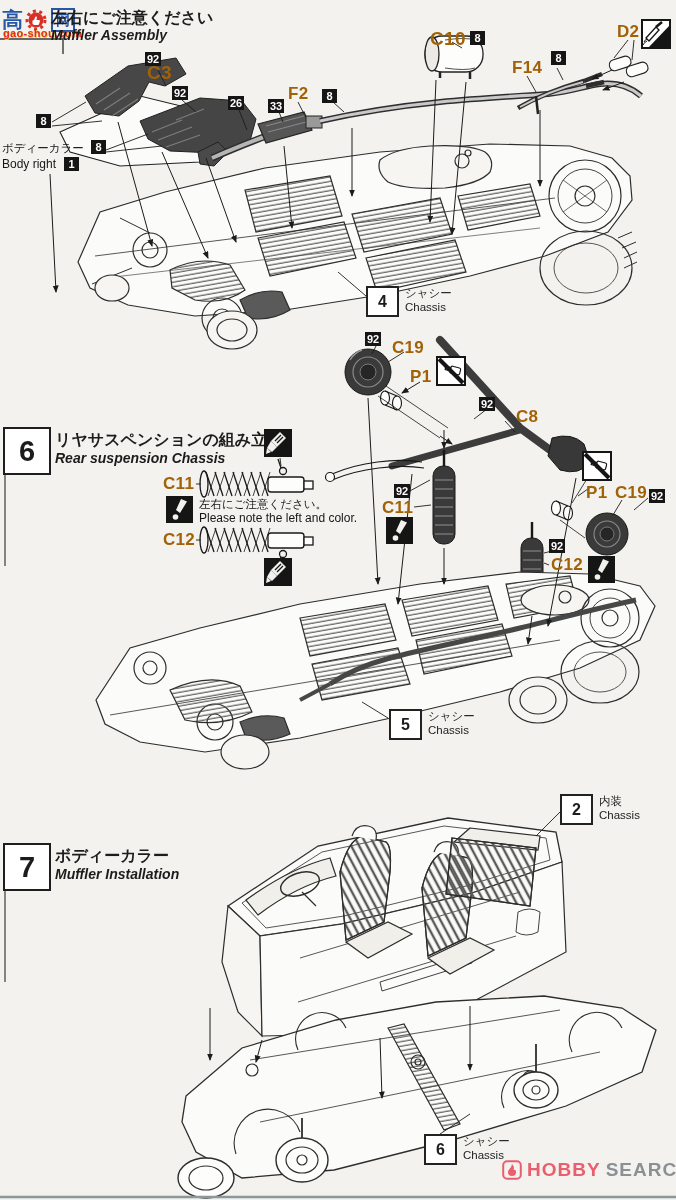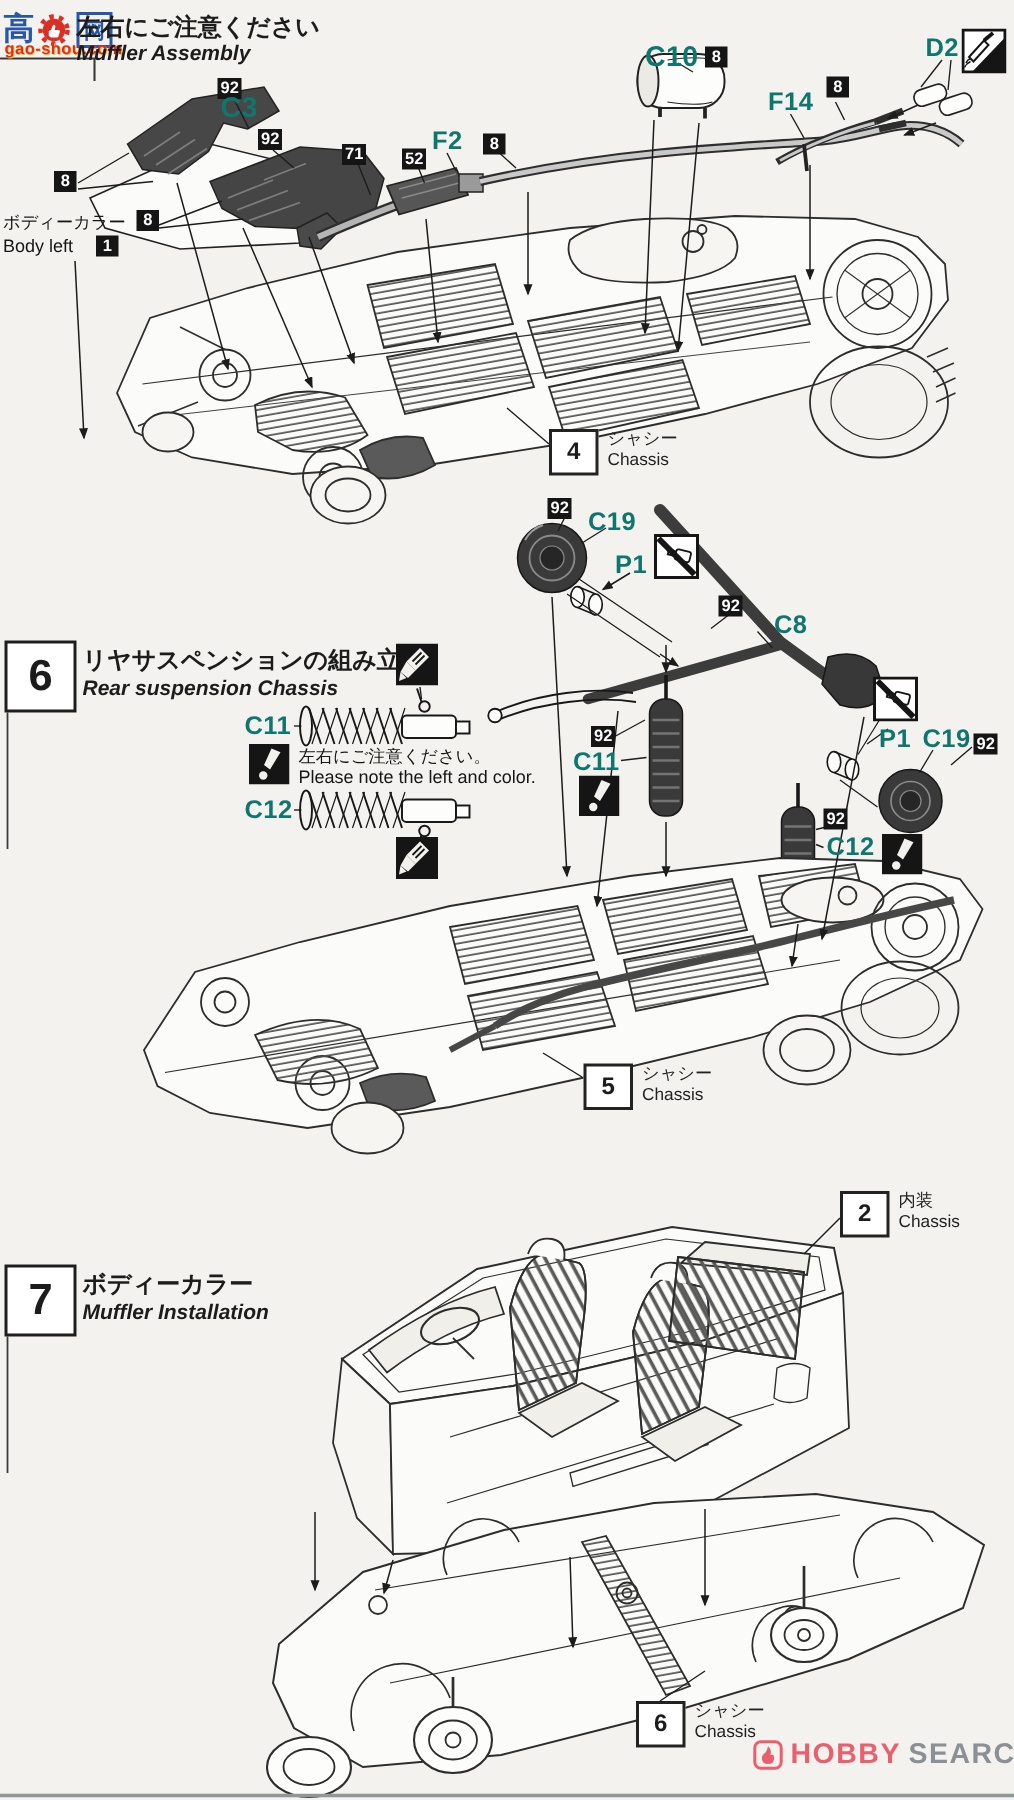--- a/index.html
+++ b/index.html
@@ -1,20 +1,20 @@
 <!DOCTYPE html>
 <html><head>
 <meta charset="utf-8">
 <style>
   html,body{margin:0;padding:0;background:#e8e8e6;}
   #page{position:relative;width:676px;height:1200px;background:#f3f2ee;
         font-family:"Liberation Sans",sans-serif;color:#1c1c1c;overflow:hidden;}
   #art{position:absolute;left:0;top:0;}
   
-  .pc{position:absolute;font-weight:bold;font-size:17px;letter-spacing:.3px;color:#0f766e;}
+  .pc{position:absolute;font-weight:bold;font-size:17px;letter-spacing:.3px;color:#a16207;}
   .pc.big{font-size:19px;}
   
   .cc{position:absolute;min-width:11px;height:14px;padding:0 2px;background:#151515;color:#fdfdfd;
       font-weight:bold;font-size:11px;line-height:14px;text-align:center;}
   
   .stepbox{position:absolute;width:44px;height:44px;background:#fff;border:2px solid #1e1e1e;
       display:flex;align-items:center;justify-content:center;font-weight:bold;font-size:29px;}
   .t-jp{position:absolute;font-weight:bold;font-size:16px;}
   .t-en{position:absolute;font-weight:bold;font-size:14px;font-style:italic;}
   
@@ -375,25 +375,25 @@
 
 <div class="t-jp" style="left:51px;top:8px">左右にご注意ください</div>
 <div class="t-en" style="left:51px;top:27px">Muffler Assembly</div>
 
 <div class="cc" style="left:145px;top:52px">92</div>
 <div class="pc big" style="left:147px;top:62px">C3</div>
 <div class="cc" style="left:172px;top:86px">92</div>
 <div class="cc" style="left:36px;top:114px">8</div>
 <div class="cc" style="left:91px;top:140px">8</div>
 <div class="small" style="left:2px;top:141px">ボディーカラー</div>
-<div class="small" style="left:2px;top:157px;font-size:12px">Body left</div>
+<div class="small" style="left:2px;top:157px;font-size:12px">Body right</div>
 <div class="cc" style="left:64px;top:157px">1</div>
 
-<div class="cc" style="left:228px;top:96px">71</div>
-<div class="cc" style="left:268px;top:99px">52</div>
+<div class="cc" style="left:228px;top:96px">26</div>
+<div class="cc" style="left:268px;top:99px">33</div>
 <div class="pc" style="left:288px;top:84px">F2</div>
 <div class="cc" style="left:322px;top:89px">8</div>
 
 <div class="pc big" style="left:430px;top:28px">C10</div>
 <div class="cc" style="left:470px;top:31px">8</div>
 <div class="pc" style="left:512px;top:58px">F14</div>
 <div class="cc" style="left:551px;top:51px">8</div>
 <div class="pc" style="left:617px;top:22px">D2</div>
 <div class="icon" style="left:641px;top:19px"><svg width="30" height="30" viewBox="0 0 30 30">
         <rect x="1" y="1" width="28" height="28" fill="#fff" stroke="#151515" stroke-width="2"></rect>

